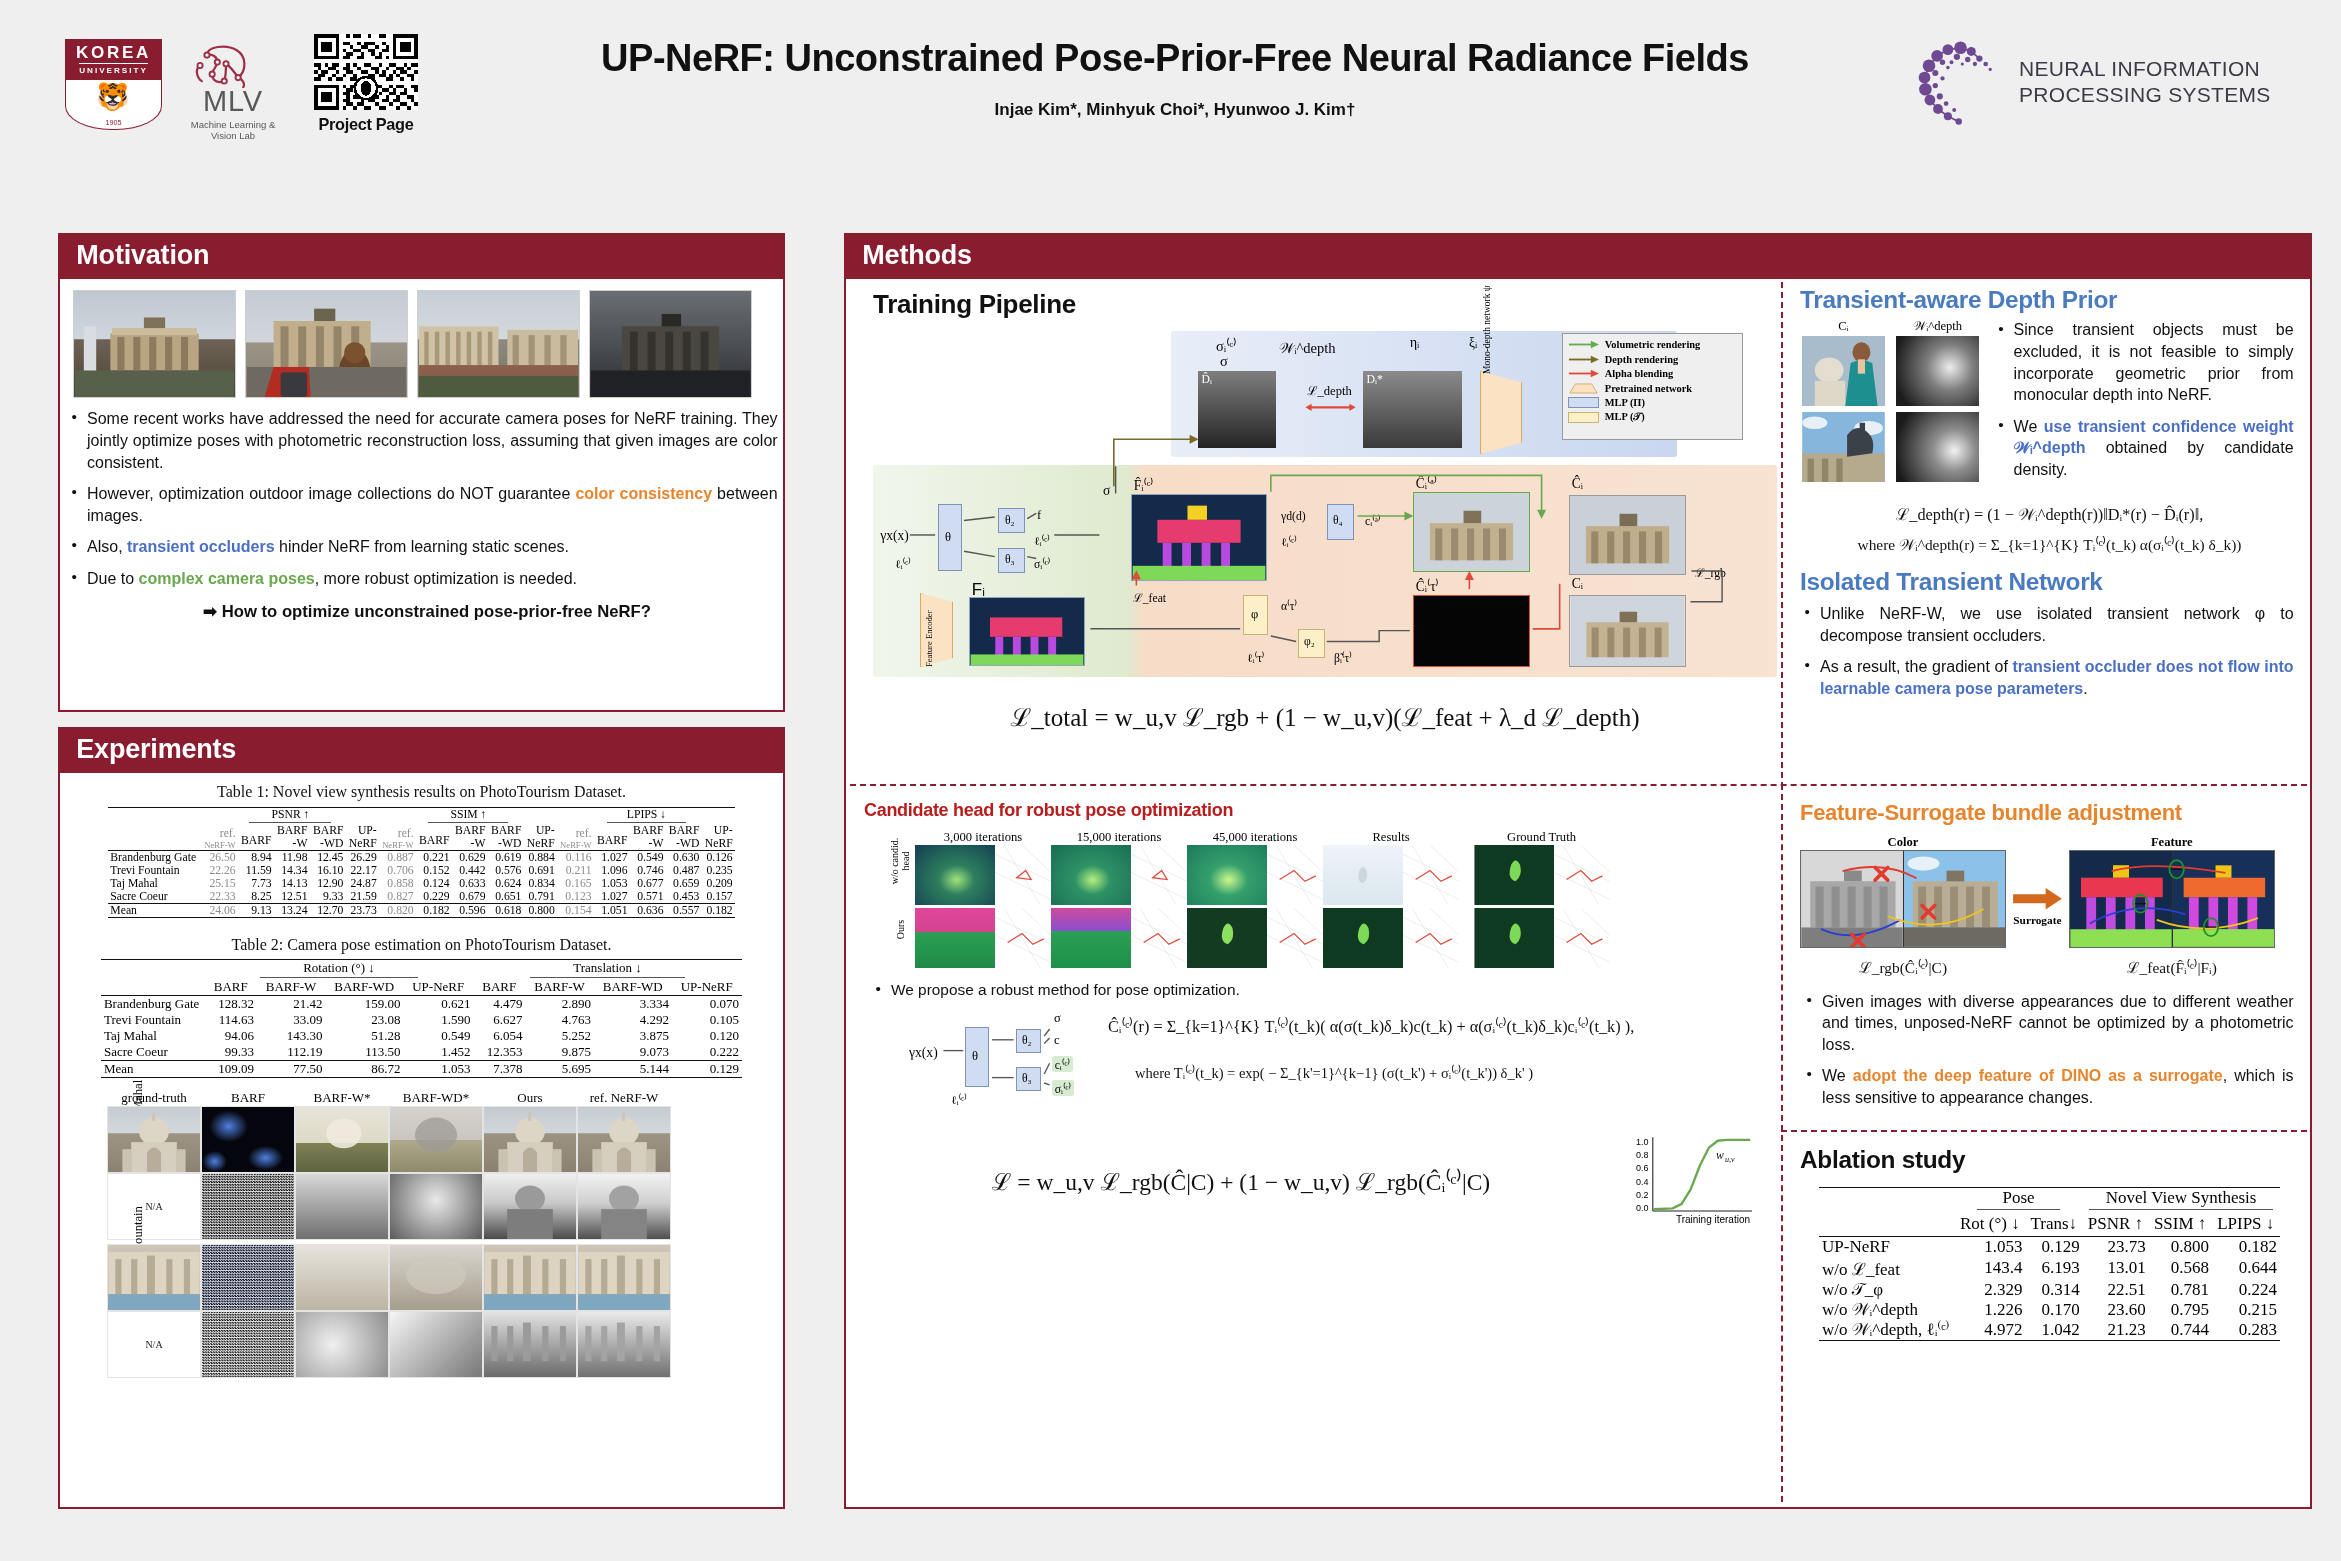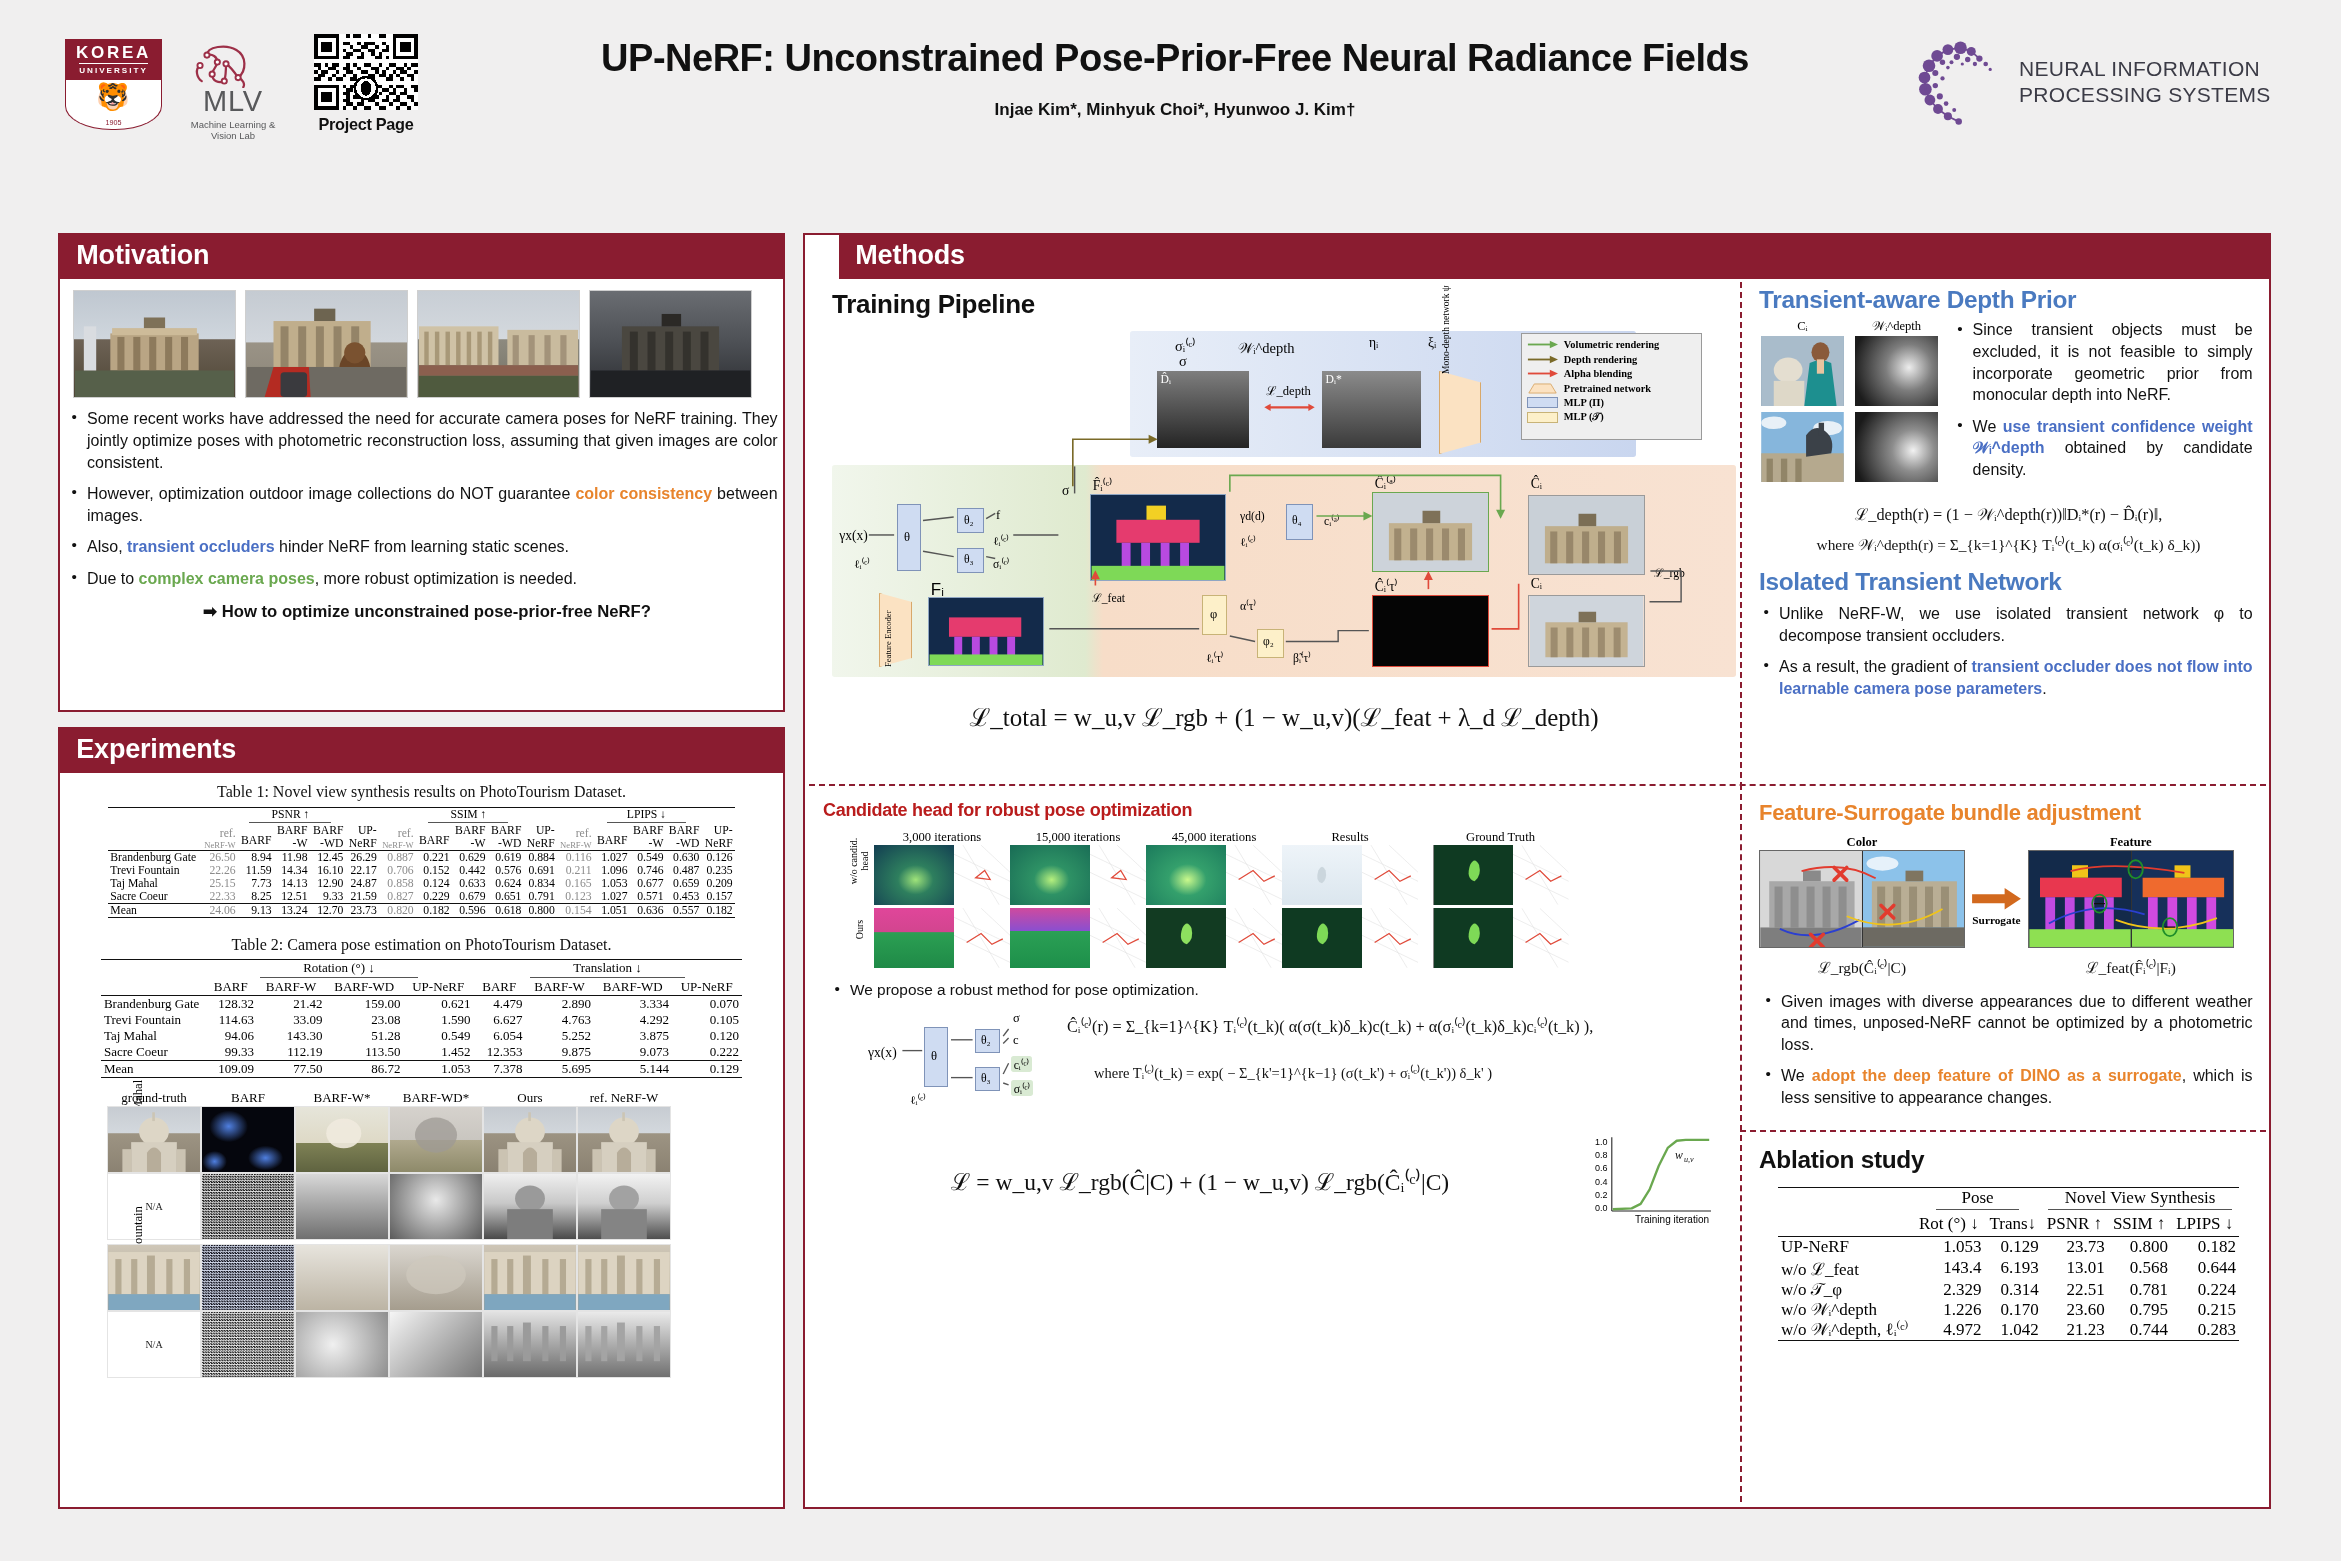--- a/index.html
+++ b/index.html
@@ -43,21 +43,21 @@
   #neurips-text { font-size:21px; color:#3b3b46; line-height:1.22; letter-spacing:0.3px; font-weight:400;}
 
   
   .panel { position:absolute; background:#fff; border:2.7px solid #8a1c30; }
   .panel-head { background:#8a1c30; color:#fff; font-size:27px; font-weight:800;
       padding:5.4px 0 7.2px 16.3px; letter-spacing:-0.2px; }
   .panel-body { padding:9px 12.6px 11px 12.6px; }
 
   #motivation { left:58px; top:233px; width:727px; height:479px; }
   #experiments { left:58px; top:727px; width:727px; height:782px; }
-  #methods { left:803px; top:233px; width:1468px; height:1276px;padding-left:34px; }
+  #methods { left:844px; top:233px; width:1468px; height:1276px; }
 
   
   #mot-imgs { display:flex; gap:9px; padding:11px 12.6px 5.4px 12.6px; }
   .mot-img { width:163px; height:108px; border:0.9px solid #cfcfcf; position:relative; overflow:hidden; }
   ul.bullets { margin:5.4px 0 0 0; padding:0 5.4px 0 27px; list-style:none; }
   ul.bullets li { position:relative; font-size:16px; line-height:1.35; color:#111;
       margin-bottom:10px; text-align:justify; }
   ul.bullets li:before { content:"•"; position:absolute; left:-15.4px; top:-0.9px; font-size:15.4px; }
   .hl-orange { color:#e8842c; font-weight:700; }
   .hl-blue { color:#4a6fc4; font-weight:700; }
@@ -876,21 +876,21 @@
 
     <div style="position:relative; width:904px; height:361px; margin-top:11px;">
 
       <div style="position:absolute;left:298px;top:0;width:506px;height:126px;background:linear-gradient(90deg,#e8eef8,#c9d6ef);border-radius:2.7px;">
         <div style="position:absolute;left:45px;top:3.6px;font-family:'Liberation Serif',serif;font-size:14.5px;">σᵢ⁽ᶜ⁾</div>
         <div style="position:absolute;left:49px;top:22px;font-family:'Liberation Serif',serif;font-size:14.5px;">σ</div>
         <div style="position:absolute;left:108px;top:9px;font-family:'Liberation Serif',serif;font-size:14.5px;">𝒲ᵢ^depth</div>
         <div style="position:absolute;left:239px;top:3.6px;font-family:'Liberation Serif',serif;font-size:13.6px;">ηᵢ</div>
         <div style="position:absolute;left:298px;top:3.6px;font-family:'Liberation Serif',serif;font-size:13.6px;">ξᵢ</div>
 
-        <div style="position:absolute;left:27px;top:40px;width:92px;height:77px;background:linear-gradient(#7e7e7e,#242424);">
+        <div style="position:absolute;left:27px;top:40px;width:78px;height:77px;background:linear-gradient(#7e7e7e,#242424);">
           <span style="position:absolute;left:3.6px;top:1.8px;color:#fff;font-family:'Liberation Serif',serif;font-size:11.7px;">D̂ᵢ</span>
         </div>
         <div style="position:absolute;left:136px;top:51px;font-family:'Liberation Serif',serif;font-size:12.6px;">ℒ_depth</div>
         <svg style="position:absolute;left:134px;top:70px;width:51px;height:12.6px" viewBox="0 0 56 14" width="51" height="12.6">
           <line x1="4" y1="7" x2="52" y2="7" stroke="#e04a3a" stroke-width="2.5"></line>
           <polygon points="0,7 7,3 7,11" fill="#e04a3a"></polygon>
             <polygon points="56,7 49,3 49,11" fill="#e04a3a"></polygon>
         </svg>
         <div style="position:absolute;left:192px;top:40px;width:99px;height:77px;background:linear-gradient(#8b8b8b,#3a3a3a);">
           <span style="position:absolute;left:3.6px;top:1.8px;color:#fff;font-family:'Liberation Serif',serif;font-size:11.7px;">Dᵢ*</span>

